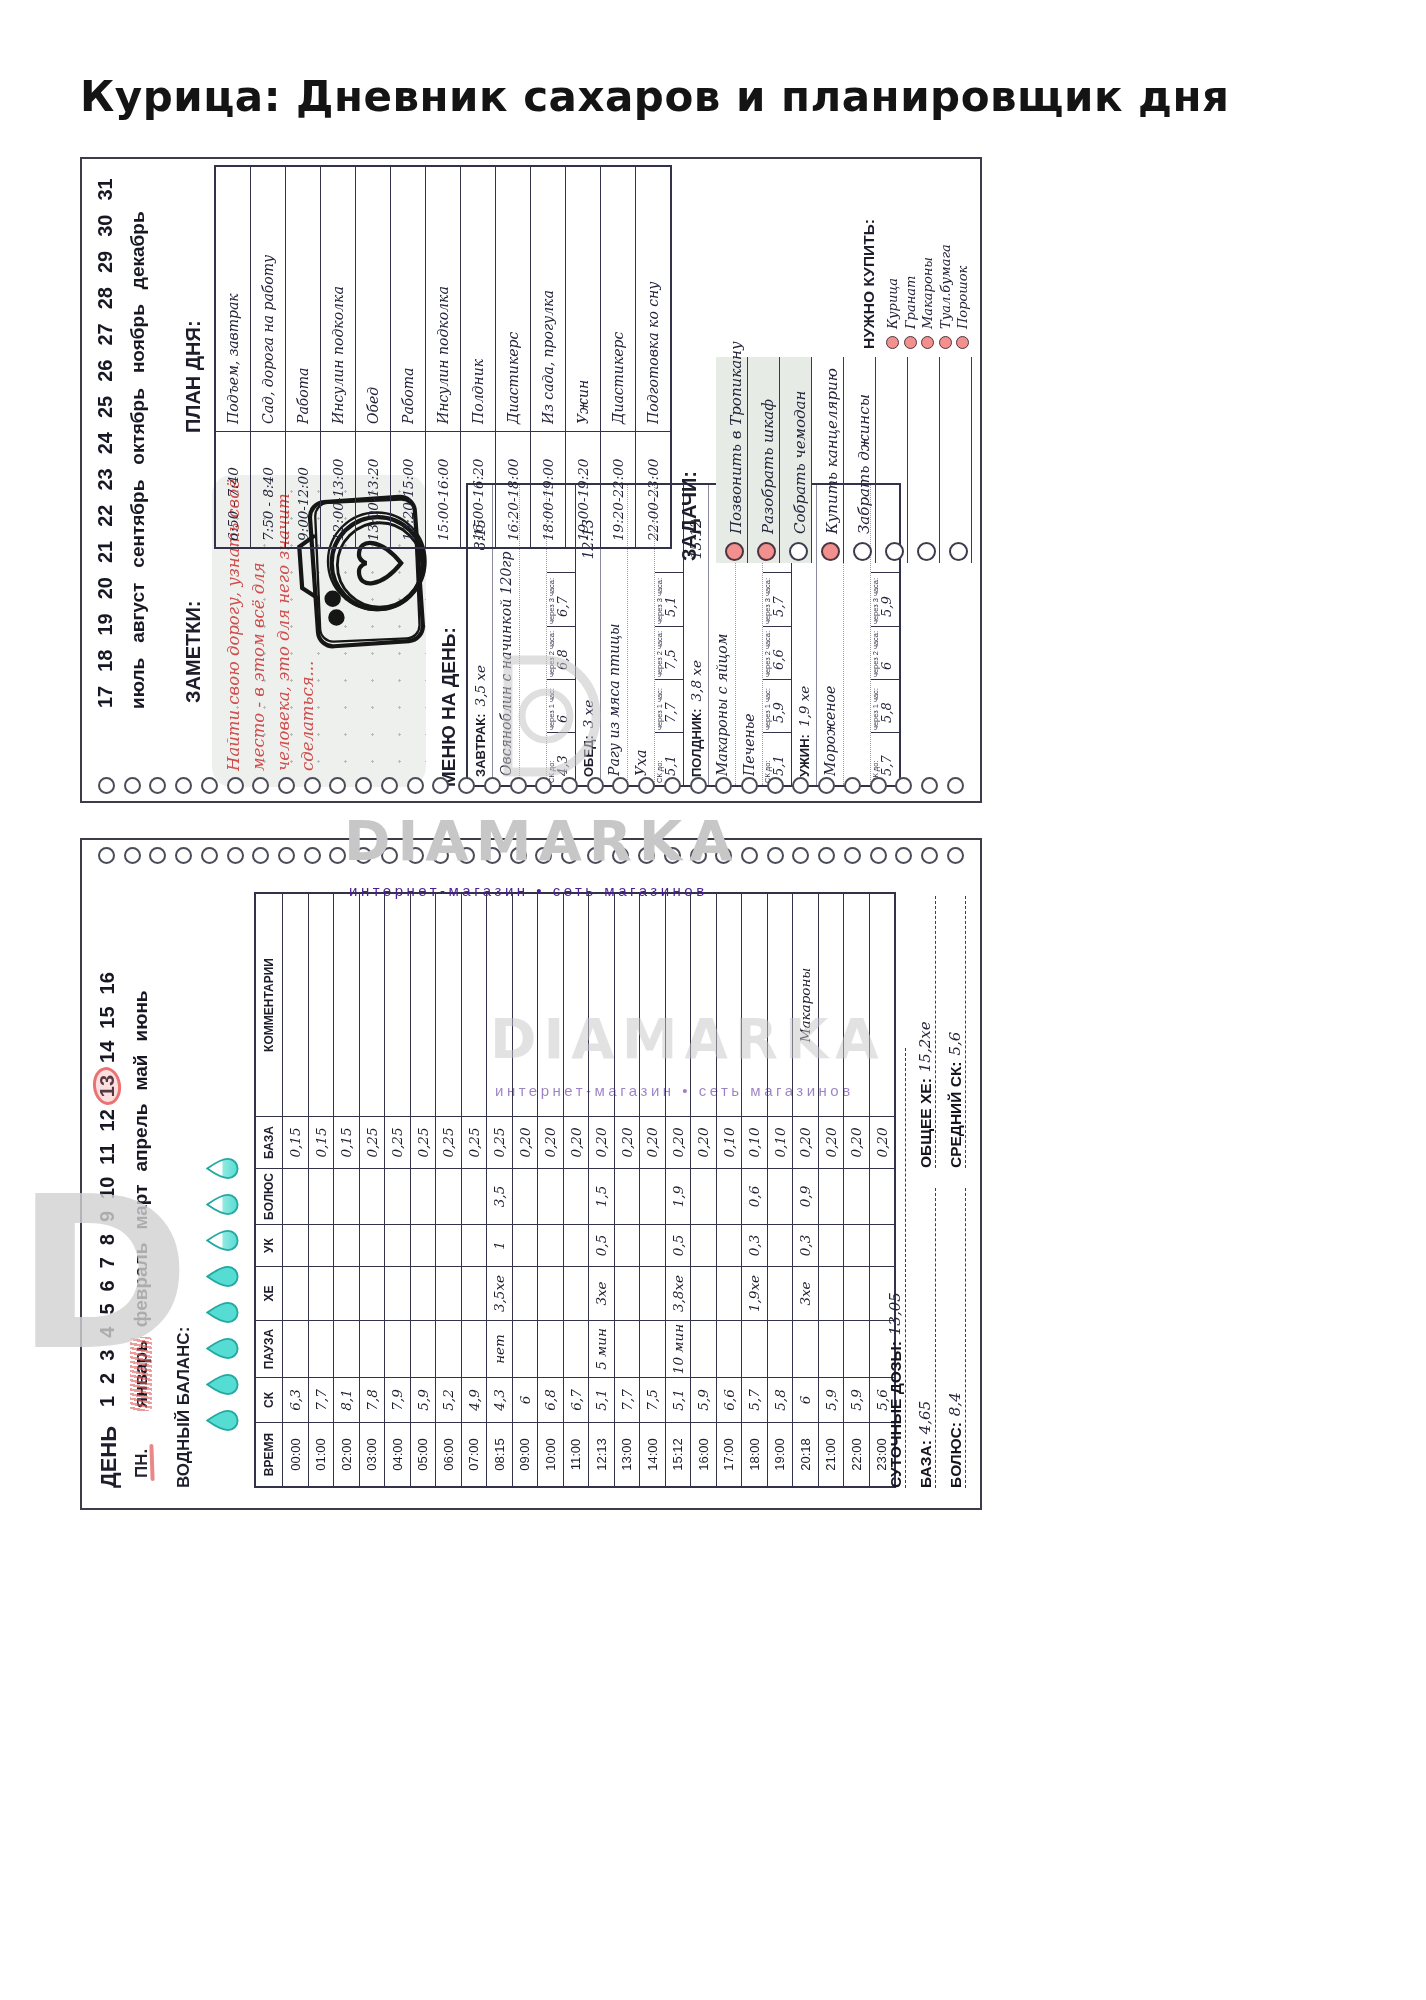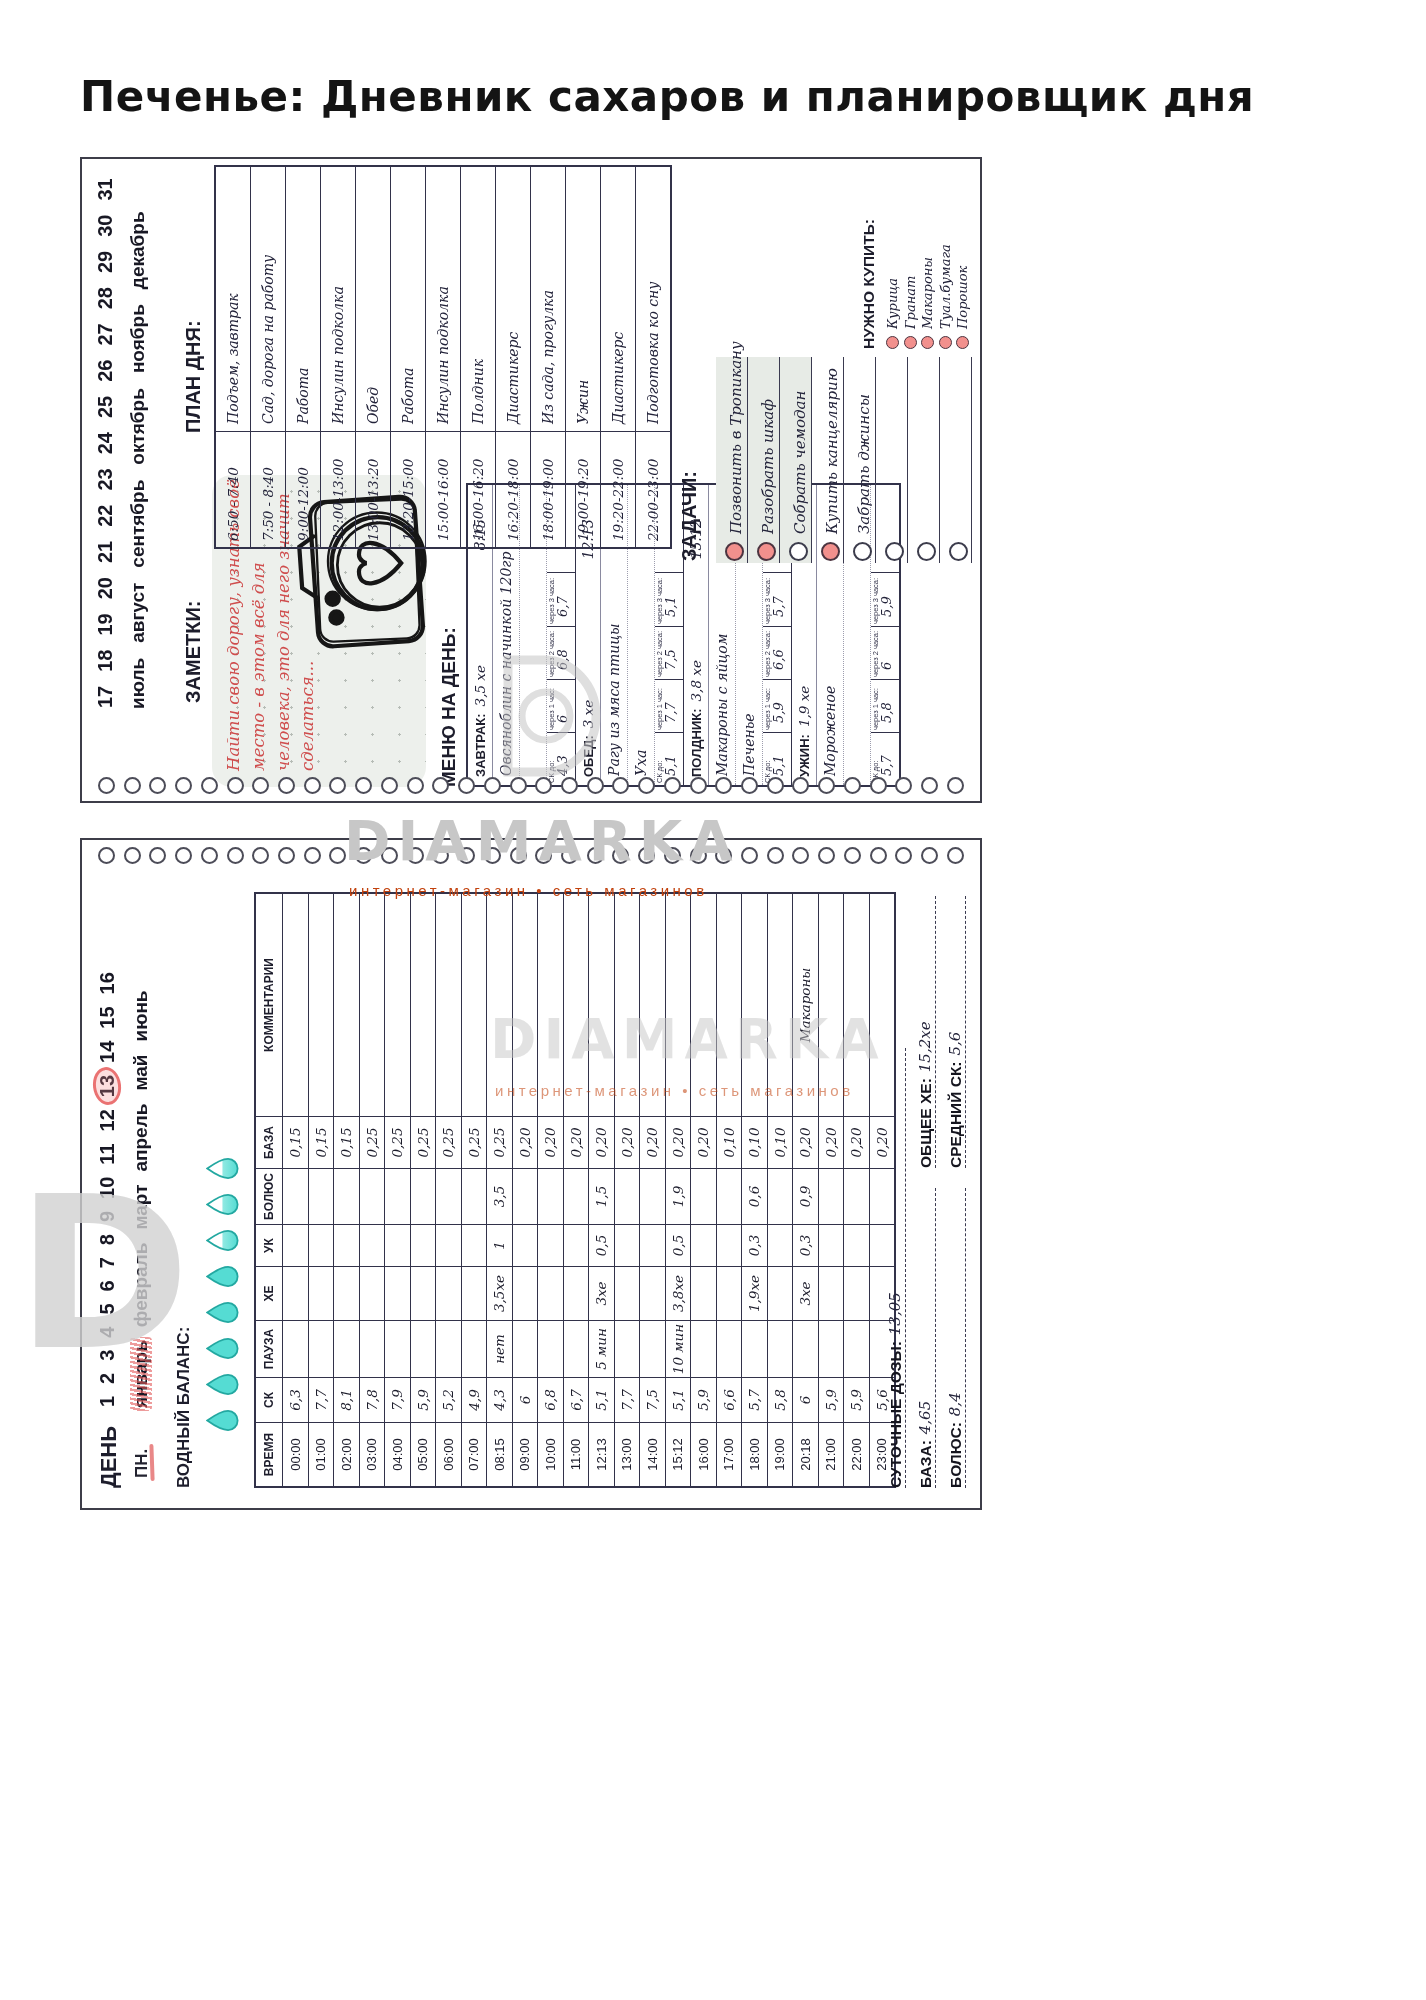--- a/index.html
+++ b/index.html
@@ -99,42 +99,42 @@
   .sumpair .hand{font-size:15px;padding:0 8px 1px 6px;}
   .sp-left1{width:440px;}
   .sp-left{width:300px;}
   .sp-right{width:272px;margin-left:20px;}
   
   .wm{position:absolute;z-index:4;pointer-events:none;}
   .wm-logo{left:486px;top:650px;width:126px;height:142px;opacity:.55;}
   .wm-text{font-family:"DejaVu Sans",sans-serif;font-weight:700;font-size:56px;color:#c7c7c7;letter-spacing:7px;}
   .wm-text1{left:344px;top:808px;}
   .wm-text2{left:490px;top:1006px;opacity:.5;}
-  .wm-sub{font-size:15px;color:#c2410c;letter-spacing:3.5px;}
+  .wm-sub{font-size:15px;color:#4c1d95;letter-spacing:3.5px;}
   .wm-sub1{left:349px;top:882px;}
   .wm-sub2{left:495px;top:1082px;opacity:.55;}
   .wm-bigD{left:16px;top:1152px;font-family:"DejaVu Sans",sans-serif;font-weight:700;font-size:210px;color:#d2d2d2;opacity:.8;}
 </style>
 </head>
 <body>
 
 <svg width="0" height="0" style="position:absolute">
   <defs>
     <linearGradient id="dropHalf" x1="0" y1="0" x2="0" y2="1">
       <stop offset="0%" stop-color="#ffffff"></stop>
       <stop offset="48%" stop-color="#ffffff"></stop>
       <stop offset="52%" stop-color="#8fe9e2"></stop>
       <stop offset="100%" stop-color="#55dcd3"></stop>
     </linearGradient>
   </defs>
 </svg>
 
 <div class="canvas">
 
-  <div class="page-title">Печенье: Дневник сахаров и планировщик дня</div>
+  <div class="page-title">Курица: Дневник сахаров и планировщик дня</div>
 
   <div class="page page1">
     <div class="rot">
 
       <div class="numrow p1-days">
 
       <span class="day">17</span>
           <span class="day">18</span>
           <span class="day">19</span>
           <span class="day">20</span>

